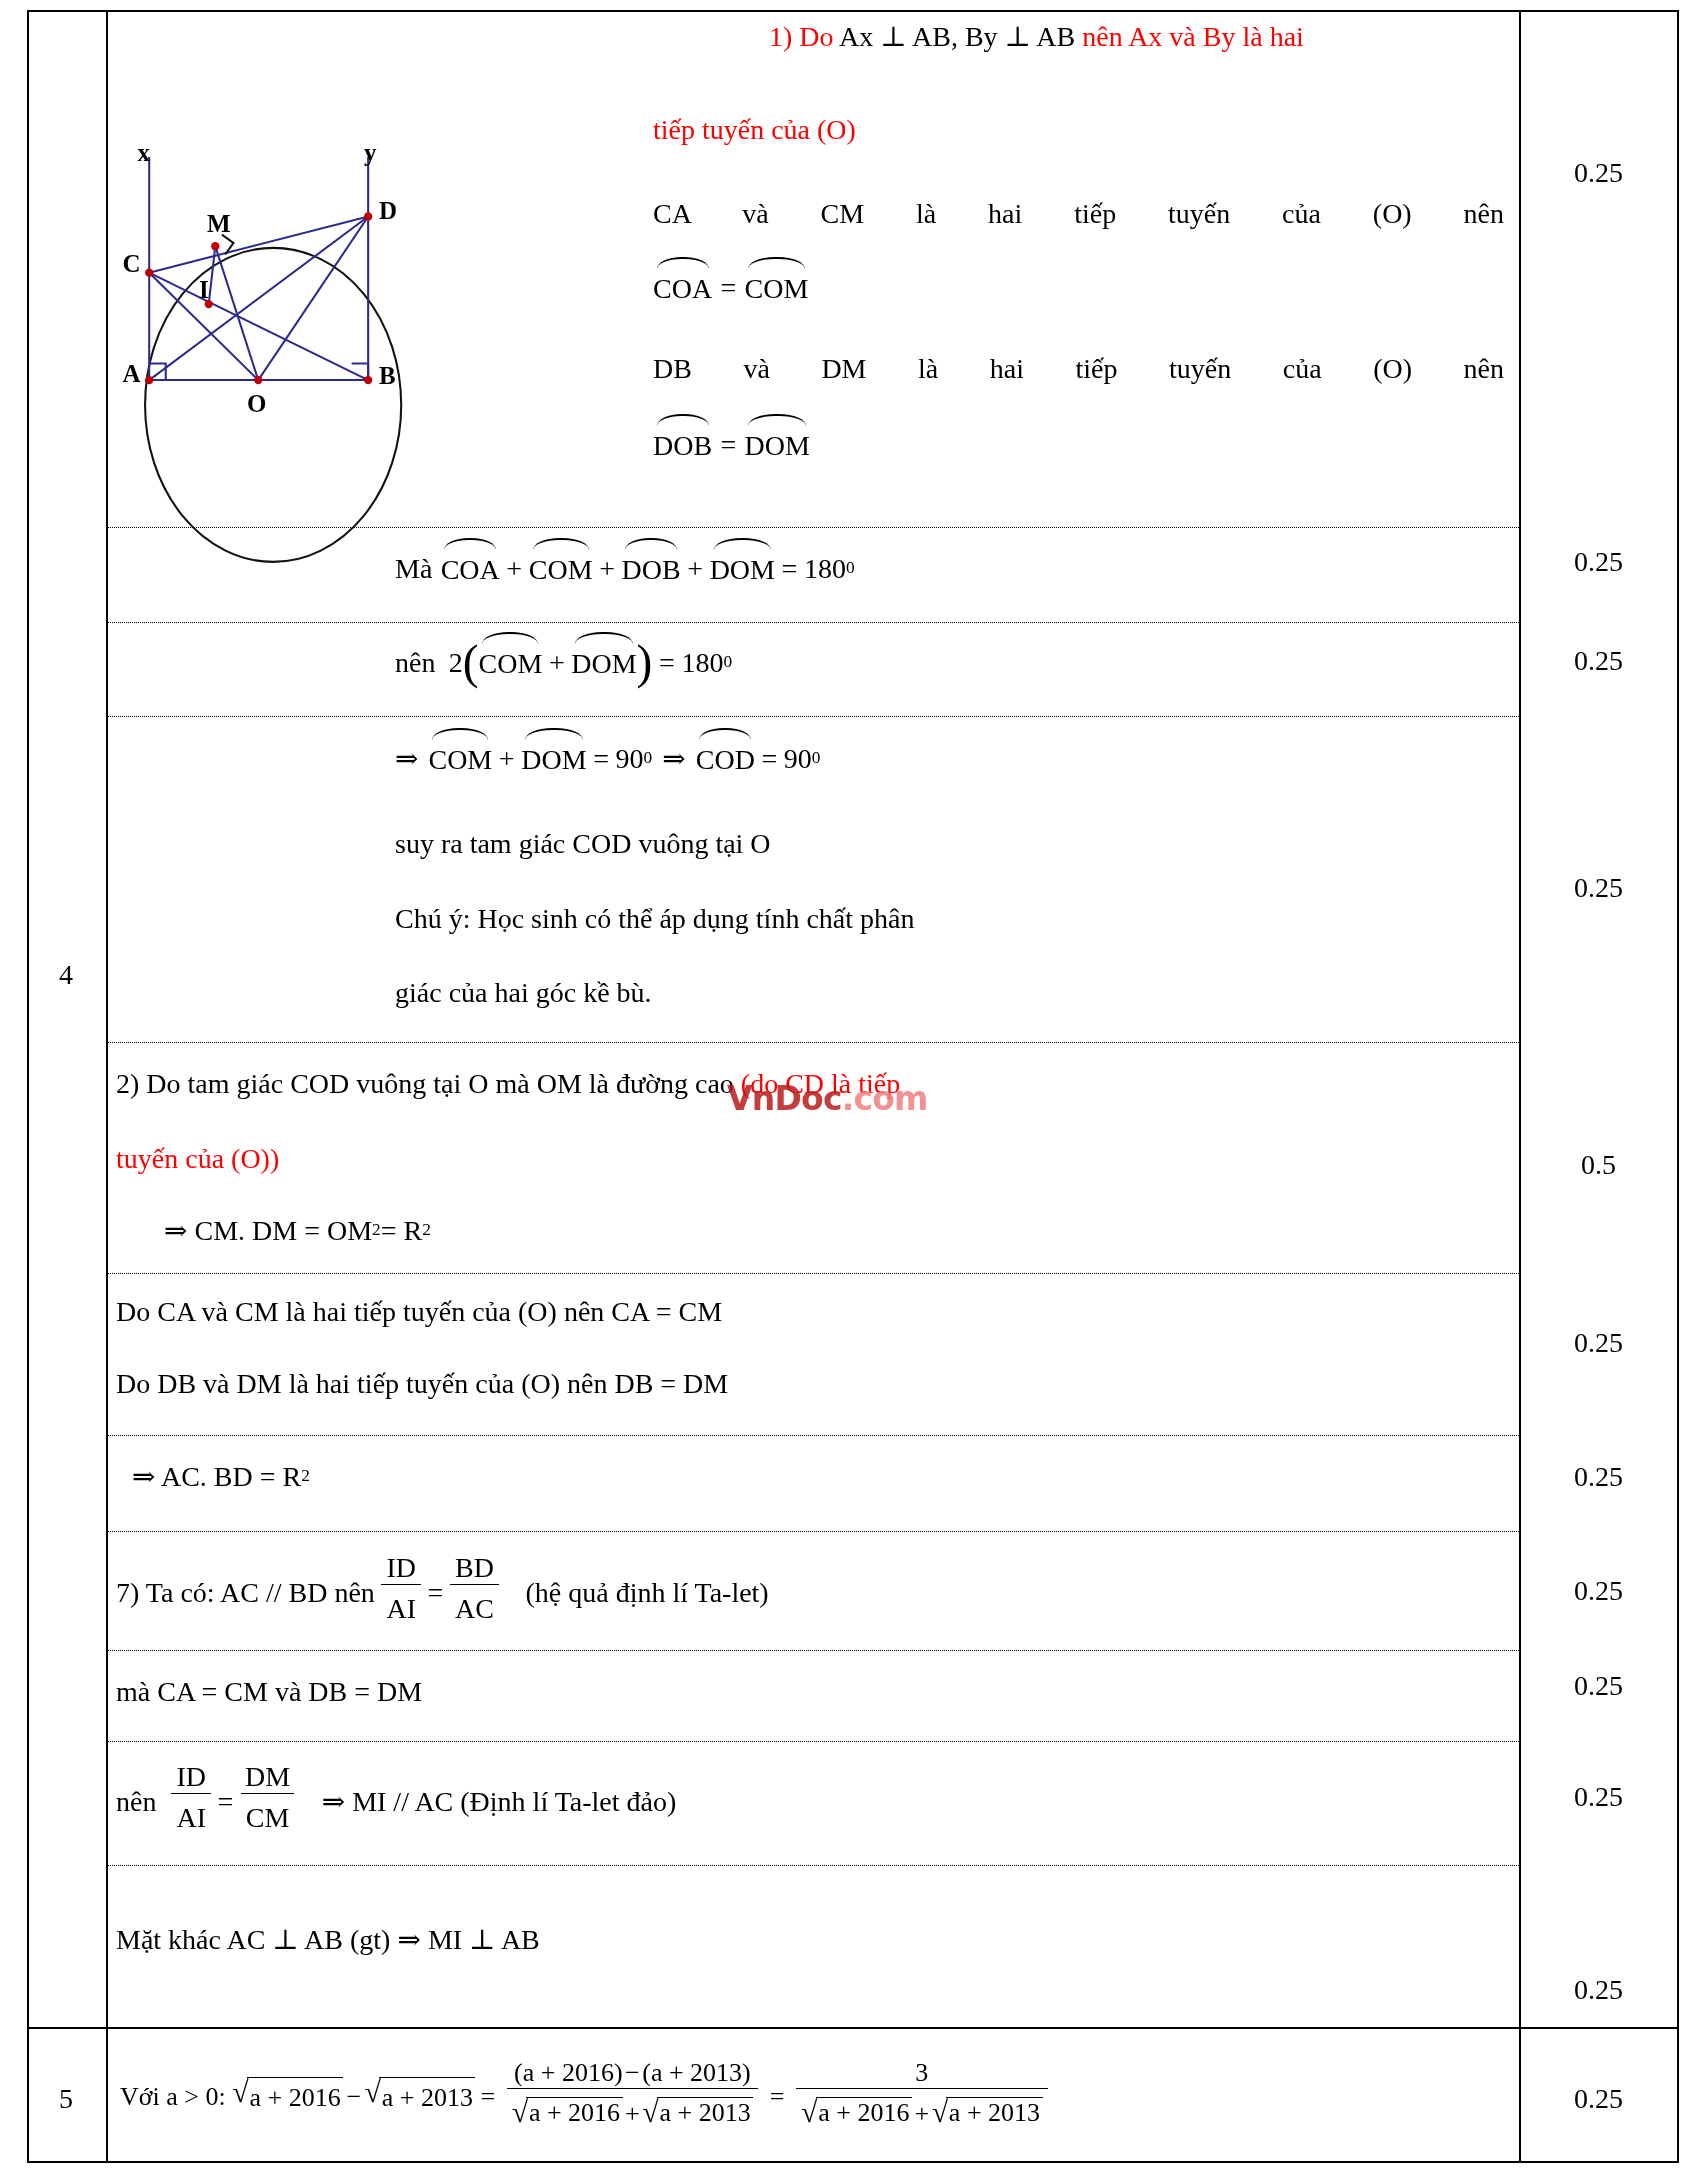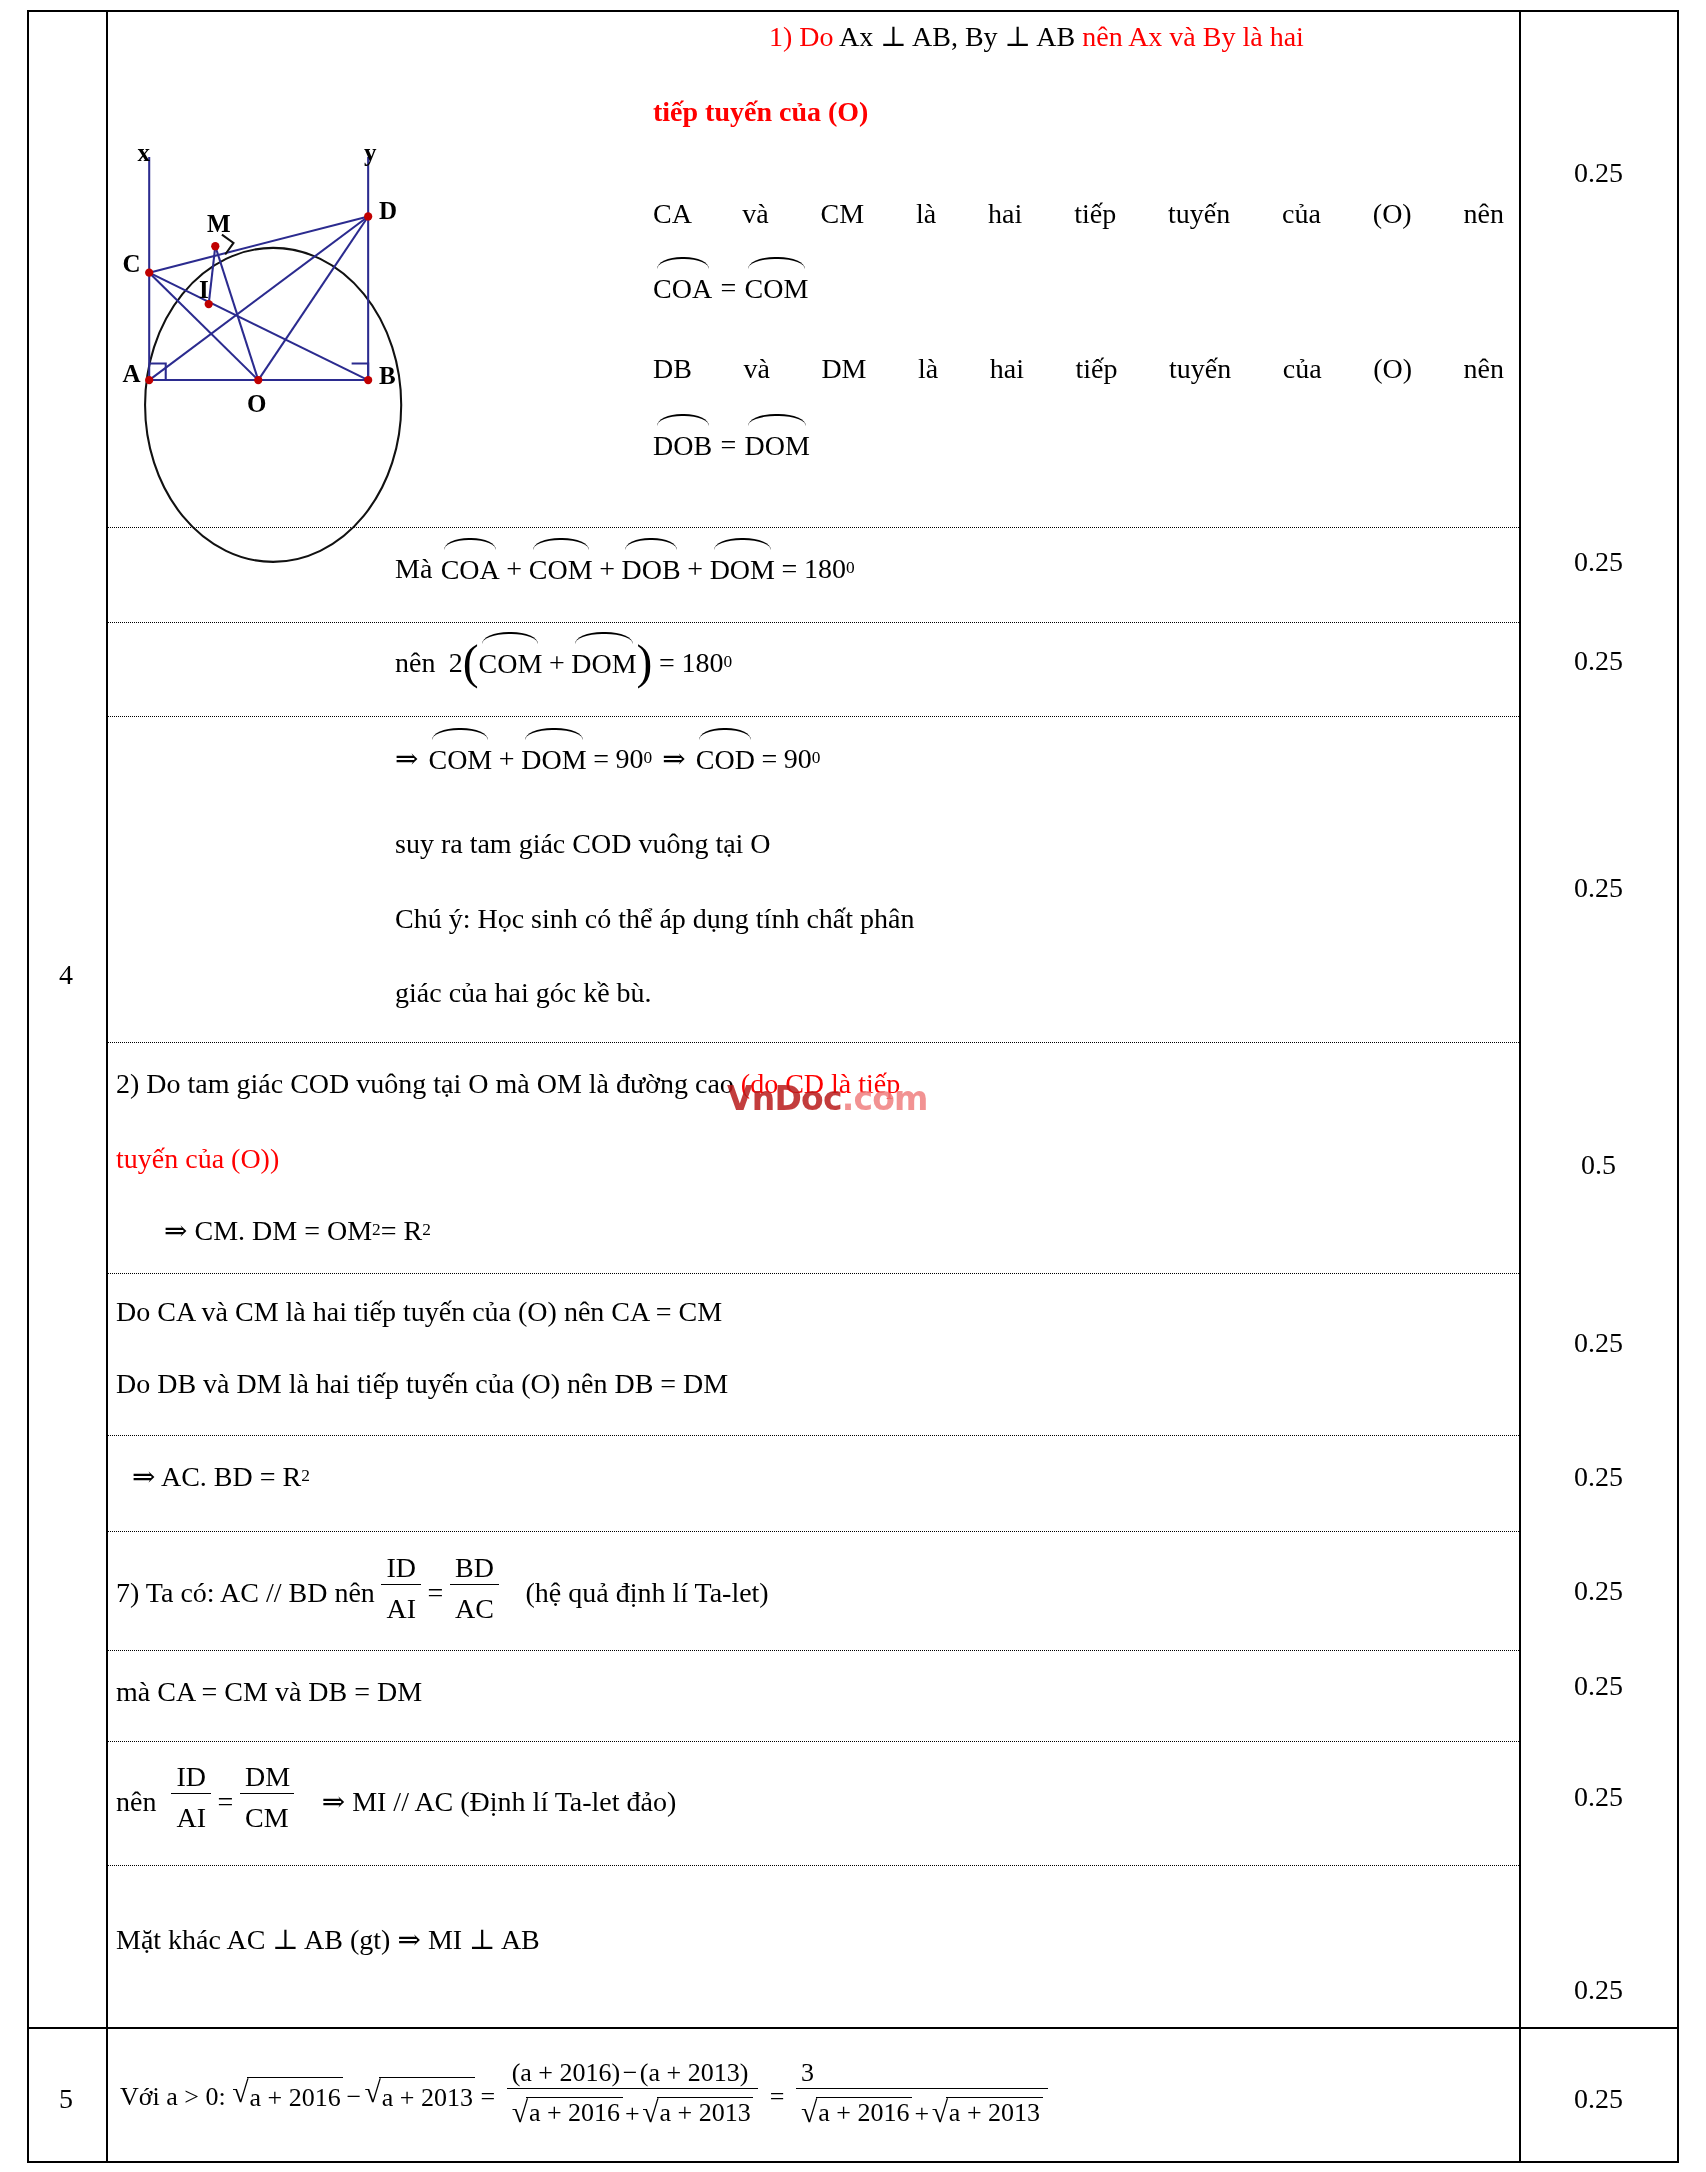--- a/index.html
+++ b/index.html
@@ -79,21 +79,21 @@
     font-size: 28px;
   }
 
   .red { color: #ff0000; }
 
   
   .mrow { display: inline-flex; align-items: center; white-space: nowrap; }
   .frac {
     display: inline-flex;
     flex-direction: column;
-    align-items: flex-start;
+    align-items: center;
     vertical-align: middle;
     margin: 0 6.6px;
     line-height: 1.15;
   }
   .frac .num { padding: 0 5px; }
   .frac .den { padding: 8px 5px; border-top: 1.7px solid #000; }
   .ang {
     display: inline-block;
     position: relative;
     padding-top: 1.7px;
@@ -215,21 +215,21 @@
     <span class="fig-label" style="left:83px; top:119px;">I</span>
     <span class="fig-label" style="left:6.6px;   top:203px;">A</span>
     <span class="fig-label" style="left:263px; top:205px;">B</span>
     <span class="fig-label" style="left:131px; top:233px;">O</span>
   </div>
 
   <div class="cell-text" style="left:769px; top:15px; width:744px;">
     <span class="red">1) Do </span><span> Ax ⊥ AB, By ⊥ AB </span><span class="red"> nên Ax và By là hai</span>
   </div>
 
-  <div class="cell-text red" style="left:653px; top:90px;font-weight:bold;">tiếp tuyến của (O)</div>
+  <div class="cell-text red" style="left:653px; top:108px;">tiếp tuyến của (O)</div>
 
   <div class="cell-text" style="left:653px; top:192px; width:851px; text-align:justify; text-align-last:justify;">CA và CM là hai tiếp tuyến của (O) nên</div>
 
   <div class="cell-text" style="left:653px; top:265px;">
     <span class="mrow">
       <span class="ang">COA</span>
       <span style="padding:0 8.3px;">=</span>
       <span class="ang">COM</span>
     </span>
   </div>

